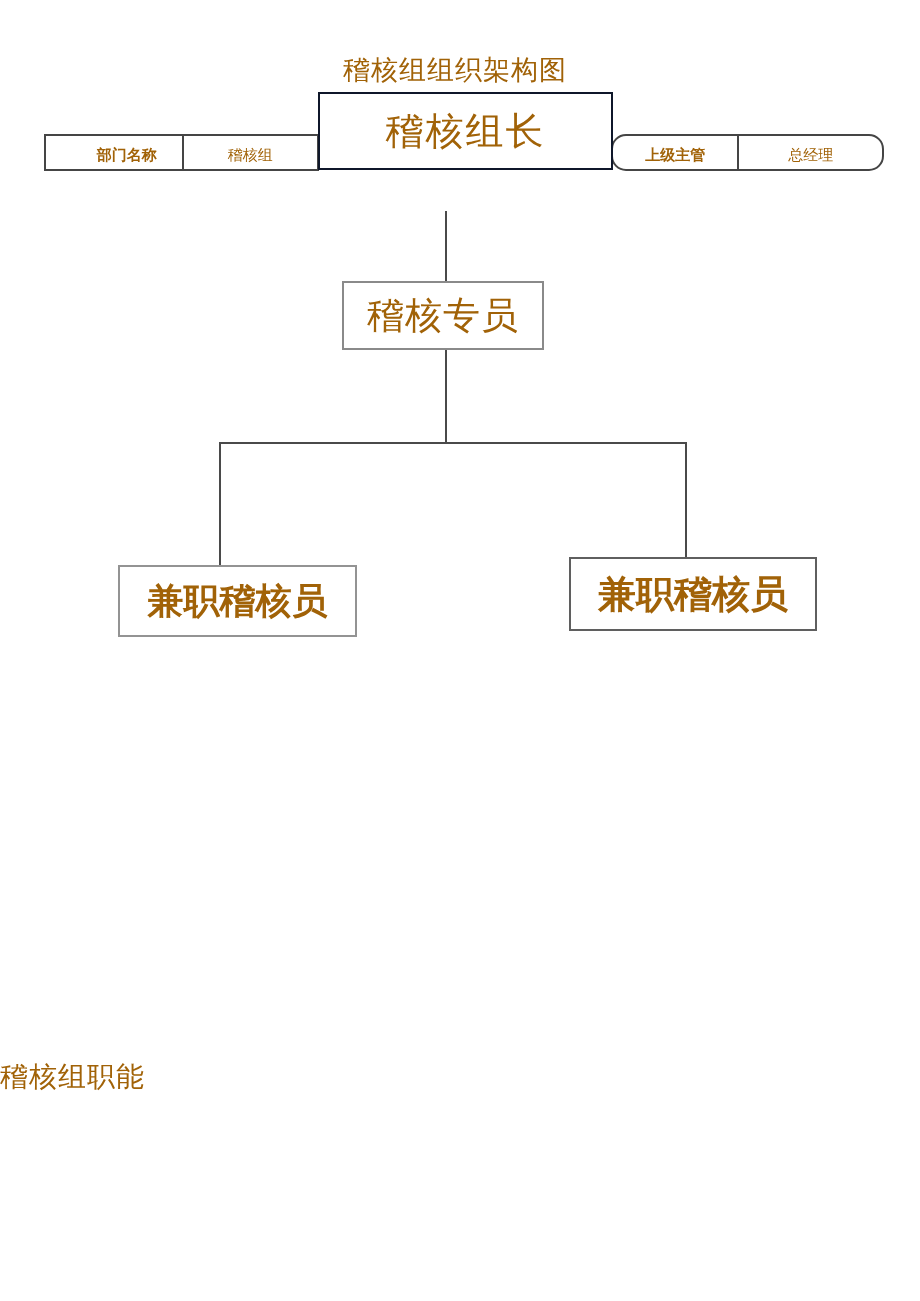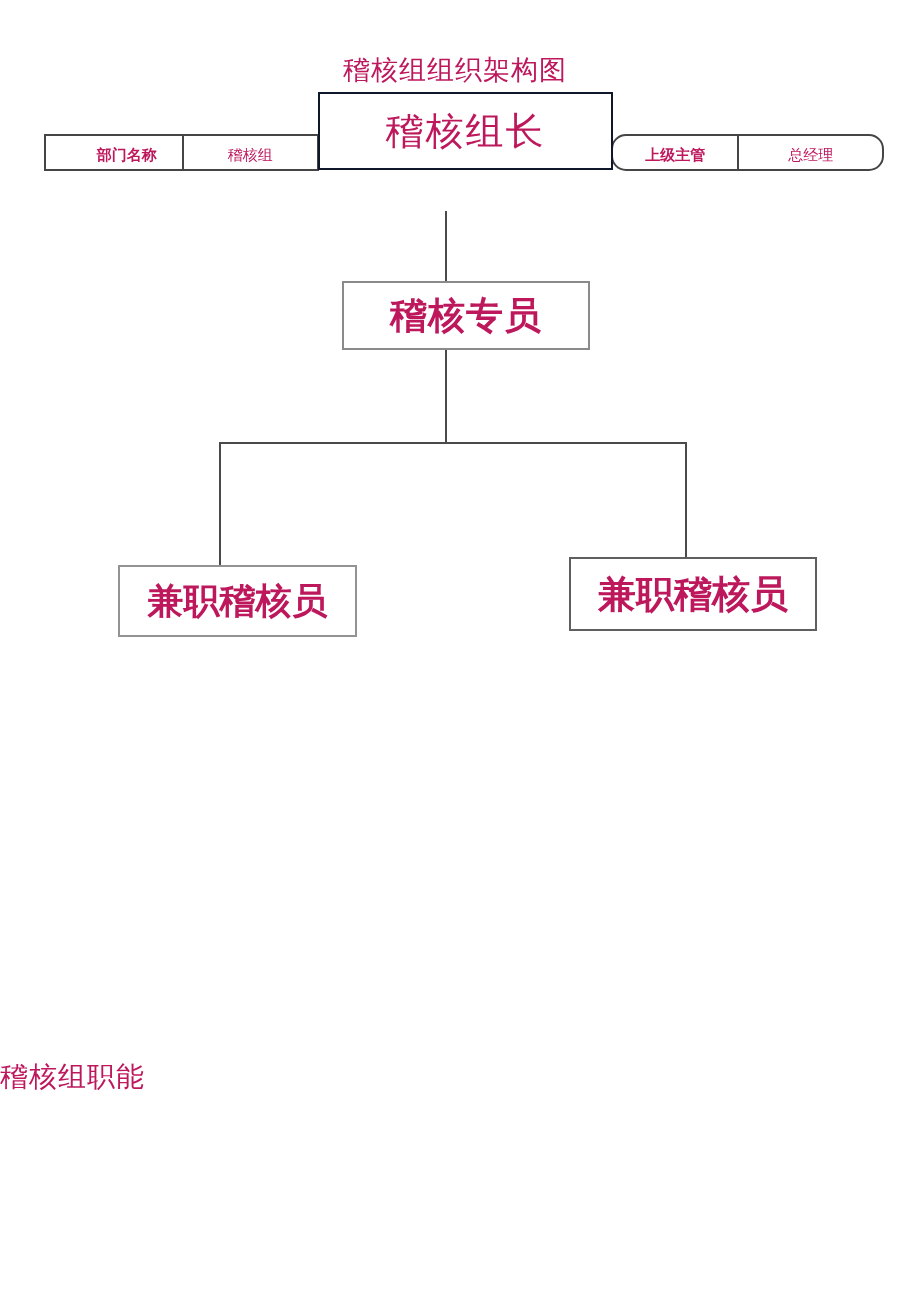--- a/index.html
+++ b/index.html
@@ -7,21 +7,21 @@
     padding: 0;
     background: #ffffff;
   }
   .page {
     position: relative;
     width: 920px;
     height: 1301px;
     background: #ffffff;
     overflow: hidden;
     font-family: "DejaVu Serif", "Liberation Serif", serif;
-    color: #be185d;
+    color: #a16207;
   }
 
   
   .doc-title {
     position: absolute;
     left: 0;
     top: 52px;
     width: 910px;
     text-align: center;
     font-size: 27px;
@@ -69,23 +69,23 @@
     white-space: nowrap;
   }
   .leader {
     left: 318px; top: 92px; width: 295px; height: 78px;
     border: 2px solid #0f172a;
     font-size: 38px; letter-spacing: 2px; font-weight: 400;
     z-index: 3;
     text-align: center;
   }
   .specialist {
-    left: 342px; top: 281px; width: 248px; height: 69px;
+    left: 342px; top: 281px; width: 202px; height: 69px;
     border: 2px solid #8a8a8a;
-    font-size: 37px; font-weight: 700; letter-spacing: 1px;
+    font-size: 37px; font-weight: 400; letter-spacing: 1px;
     z-index: 2;
   }
   .auditor-left {
     left: 118px; top: 565px; width: 239px; height: 72px;
     border: 2px solid #939393;
     font-size: 36px; font-weight: 700;
     z-index: 2;
   }
   .auditor-right {
     left: 569px; top: 557px; width: 248px; height: 74px;

